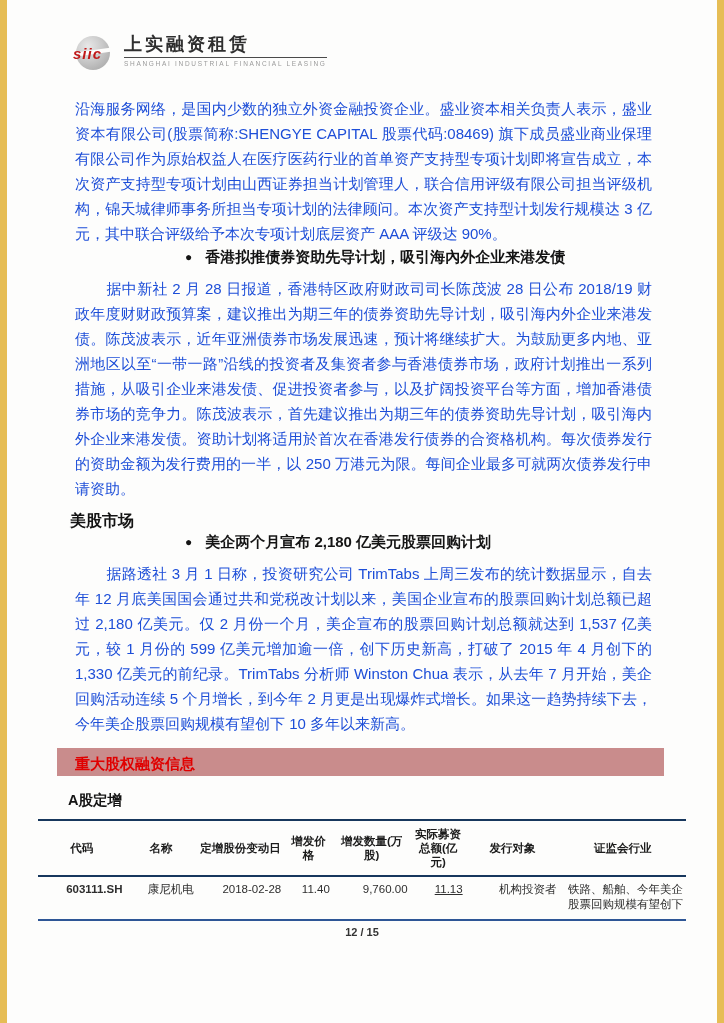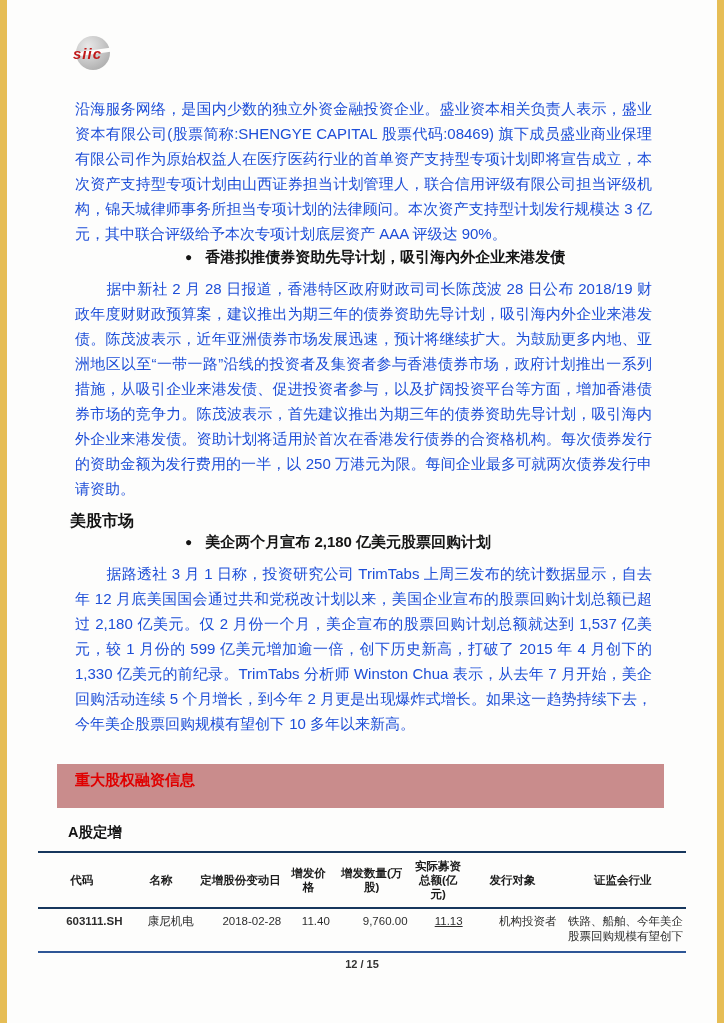--- a/index.html
+++ b/index.html
@@ -52,22 +52,22 @@
   }
   .sec-heading { margin-top:10px; }
   .bullet-line {
     margin:0 72px 8px 185px;
     font-size:15px; font-weight:bold; color:#141414; line-height:21px;
   }
   .bullet-dot { display:inline-block; margin-right:13px; font-size:12px; vertical-align:1px; }
 
   
   .banner {
-    margin:28px 60px 0 57px;
-    height:44px; line-height:32px;
+    margin:12px 60px 0 57px;
+    height:28px; line-height:32px;
     background:#c98c8c;
     padding-left:18px;
     font-size:15px; font-weight:bold; color:#e00000;
   }
   .sub-heading {
     margin:15px 0 0 68px;
     font-size:14.5px; font-weight:bold; color:#141414; line-height:19px;
   }
 
   
@@ -103,20 +103,24 @@
 
 <div class="page">
   <div class="edge-bar edge-left"></div>
   <div class="edge-bar edge-right"></div>
 
   <div class="logo">
     <div class="logo-mark">
       <span class="sphere"></span>
       <span class="slash"></span>
       <span class="mark-text">siic</span>
+    </div>
+    <div class="logo-text">
+      <span class="logo-cn">上实融资租赁</span>
+      <span class="logo-en">SHANGHAI INDUSTRIAL FINANCIAL LEASING</span>
     </div>
   </div>
 
   <p class="para">沿海服务网络，是国内少数的独立外资金融投资企业。盛业资本相关负责人表示，盛业资本有限公司(股票简称:SHENGYE CAPITAL 股票代码:08469) 旗下成员盛业商业保理有限公司作为原始权益人在医疗医药行业的首单资产支持型专项计划即将宣告成立，本次资产支持型专项计划由山西证券担当计划管理人，联合信用评级有限公司担当评级机构，锦天城律师事务所担当专项计划的法律顾问。本次资产支持型计划发行规模达 3 亿元，其中联合评级给予本次专项计划底层资产 AAA 评级达 90%。</p>
 
   <div class="bullet-line">
     <span class="bullet-dot">●</span><span>香港拟推债券资助先导计划，吸引海內外企业来港发债</span>
   </div>
   <p class="para indent">据中新社 2 月 28 日报道，香港特区政府财政司司长陈茂波 28 日公布 2018/19 财政年度财财政预算案，建议推出为期三年的债券资助先导计划，吸引海内外企业来港发债。陈茂波表示，近年亚洲债券市场发展迅速，预计将继续扩大。为鼓励更多内地、亚洲地区以至“一带一路”沿线的投资者及集资者参与香港债券市场，政府计划推出一系列措施，从吸引企业来港发债、促进投资者参与，以及扩阔投资平台等方面，增加香港债券市场的竞争力。陈茂波表示，首先建议推出为期三年的债券资助先导计划，吸引海内外企业来港发债。资助计划将适用於首次在香港发行债券的合资格机构。每次债券发行的资助金额为发行费用的一半，以 250 万港元为限。每间企业最多可就两次债券发行申请资助。</p>
 

